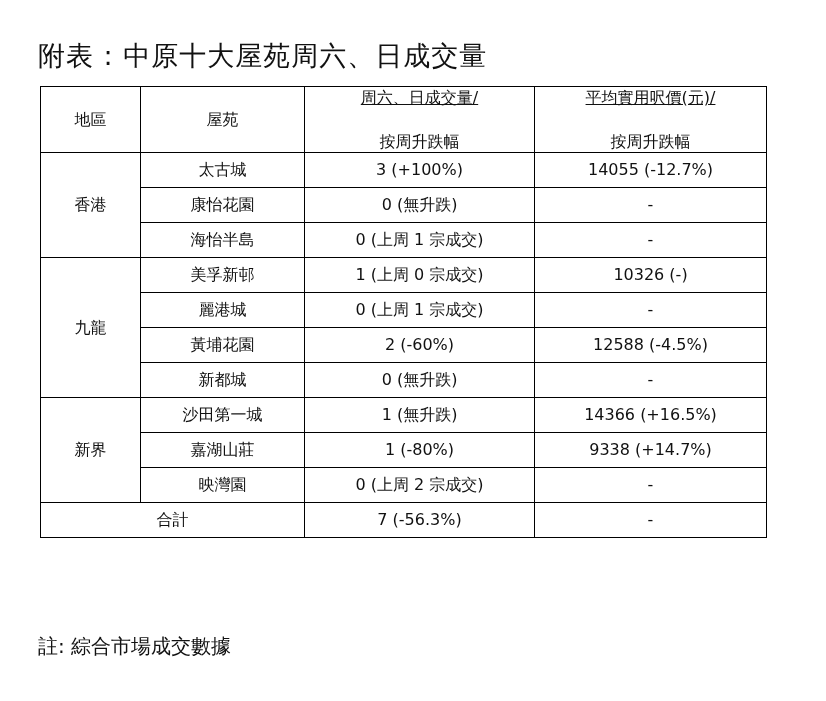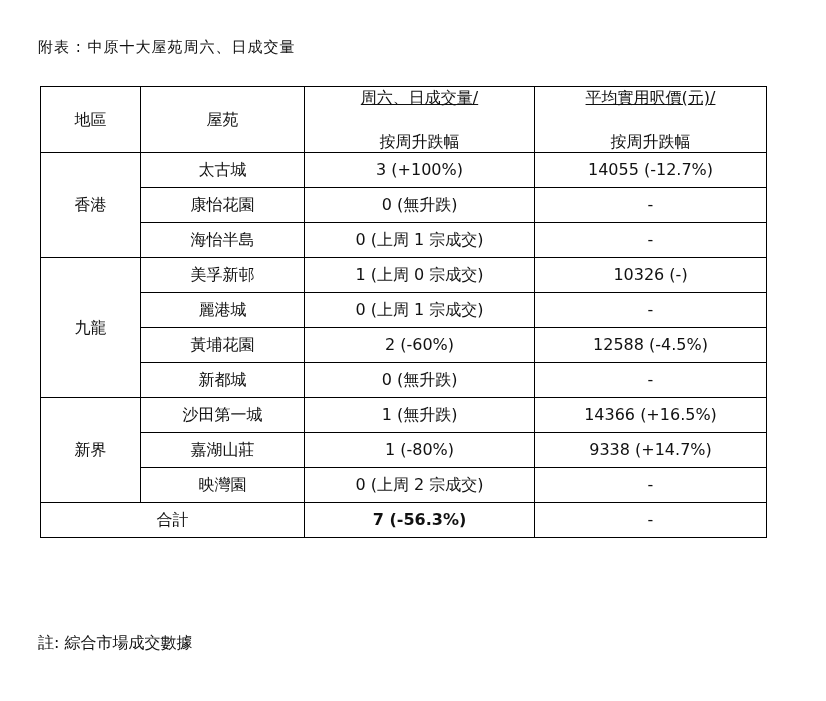--- a/index.html
+++ b/index.html
@@ -17,21 +17,21 @@
   .page {
     position: relative;
     width: 826px;
     height: 701px;
     box-sizing: border-box;
   }
   .title {
     position: absolute;
     left: 38px;
     top: 38px;
-    font-size: 15px;
+    font-size: 27px;
     letter-spacing: 1px;
     color: #111111;
     white-space: nowrap;
   }
   .table-wrap {
     position: absolute;
     left: 40px;
     top: 86px;
     width: 726px;
   }
@@ -66,31 +66,31 @@
   }
   td.estate {
     font-size: 17px;
     margin-top: 28px;
   }
   td.total-label {
     font-size: 19px;
     height: 42px;
   }
   td.total-val {
-    font-weight: bold;
+    font-weight: normal;
     font-size: 17px;
   }
   td.dash {
     font-size: 16px;
   }
   .note {
     position: absolute;
     left: 38px;
     top: 633px;
-    font-size: 16px;
+    font-size: 20px;
     color: #111111;
   }
 </style>
 </head>
 <body>
 
 <div class="page">
 
   <div class="title">附表 : 中原十大屋苑周六、日成交量</div>
 

